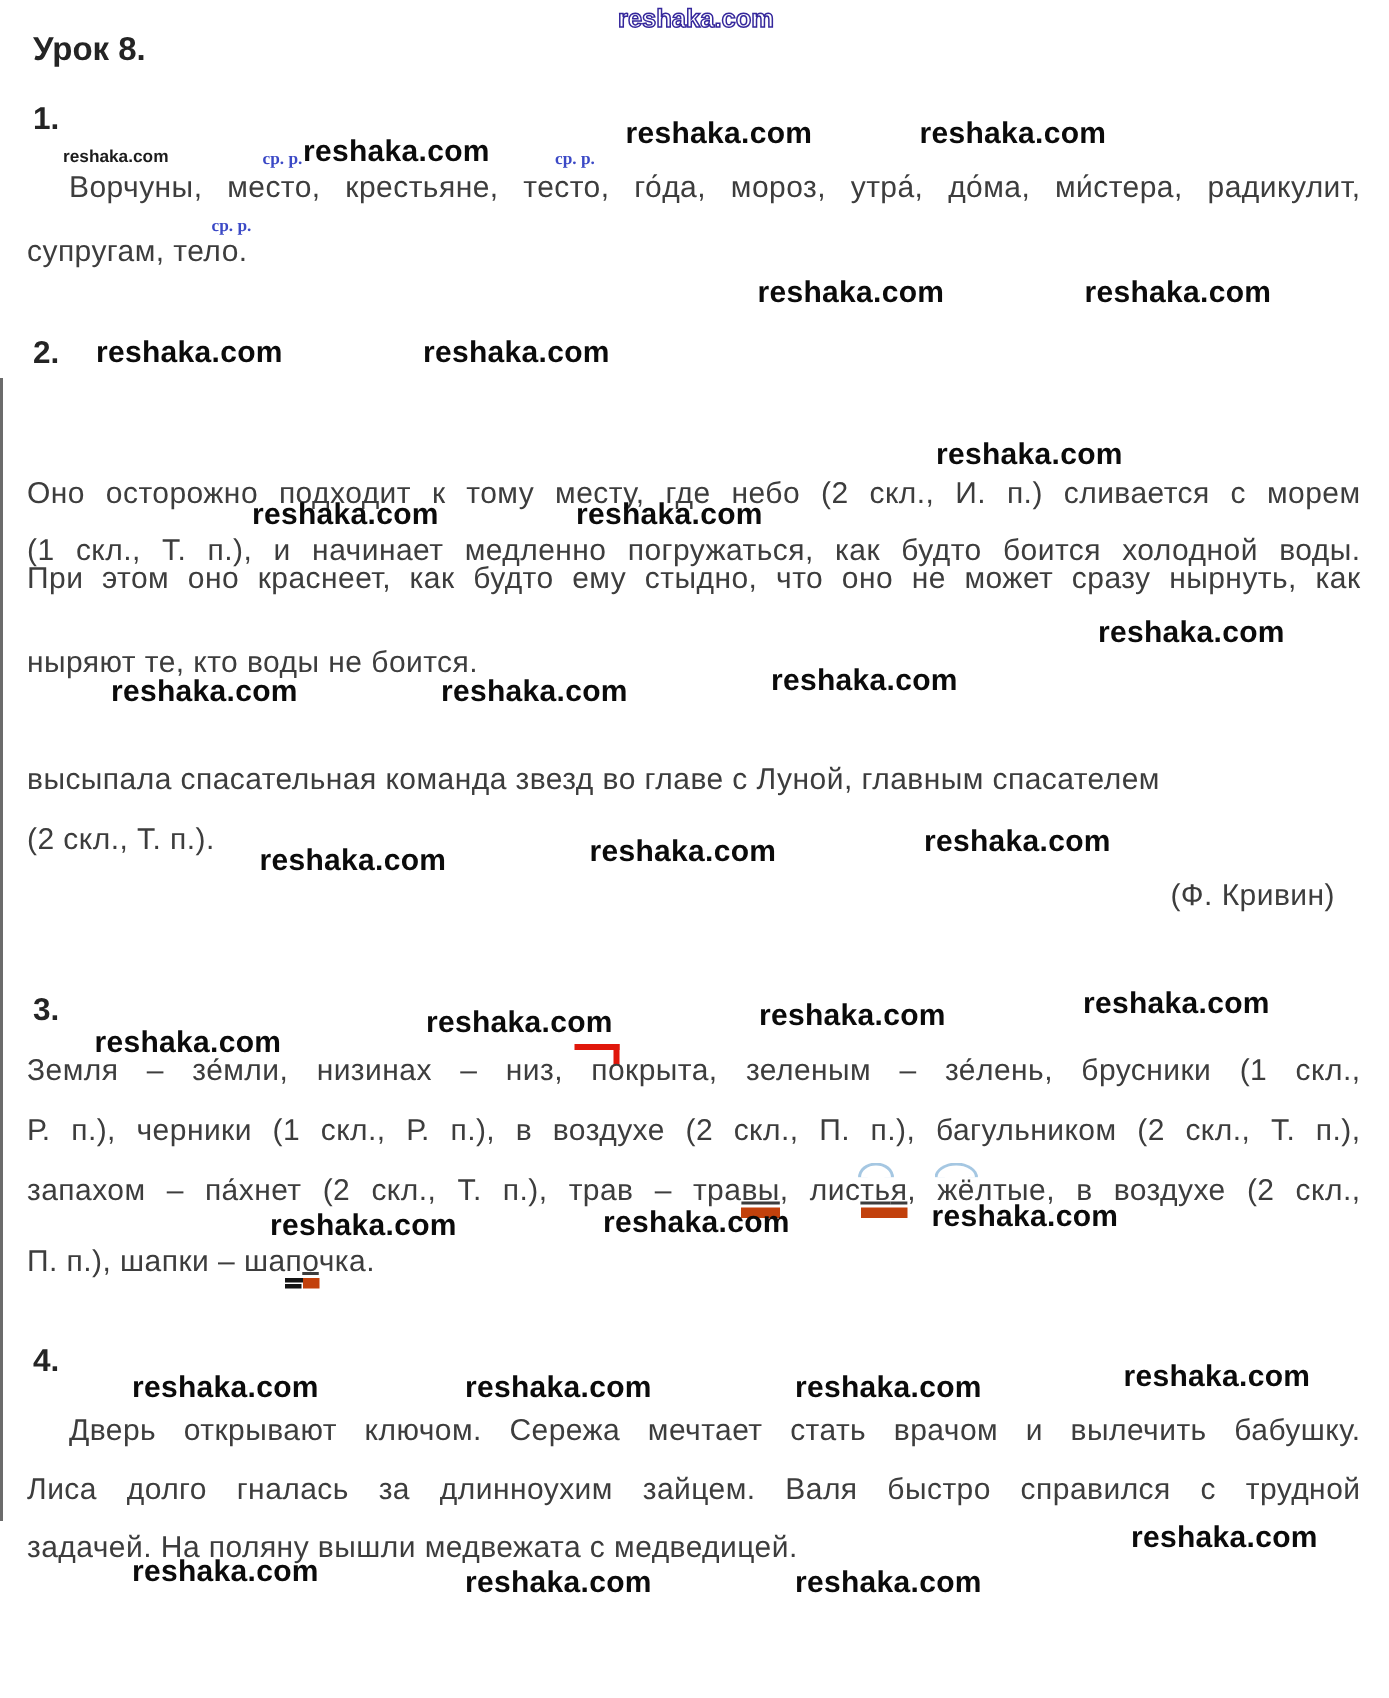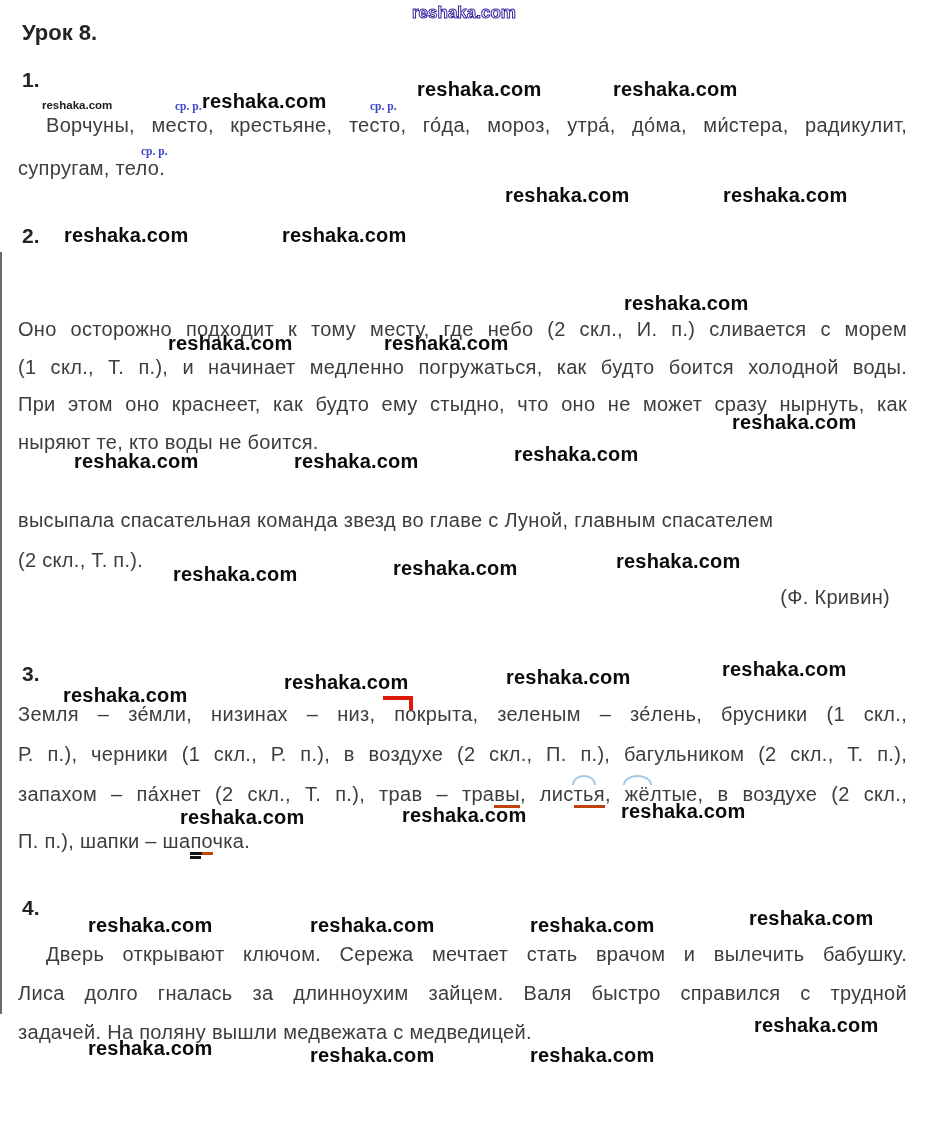--- a/index.html
+++ b/index.html
@@ -28,21 +28,21 @@
   .wm-small{
     position:absolute;font-size:11.5px;font-weight:700;color:#1c1c1c;white-space:nowrap;
   }
   .wm-outline{
     position:absolute;font-size:17px;font-weight:700;white-space:nowrap;
     color:rgba(255,255,255,0.05);-webkit-text-stroke:1px #35279c;
   }
   .annot{
     position:absolute;font-size:11.5px;font-weight:600;color:#3b49c6;white-space:nowrap;font-family:Liberation Serif, serif;
   }
-  .u1{border-bottom:3px solid #c2410c;padding-bottom:0px;}
+  .u1{border-bottom:7px solid #c2410c;padding-bottom:0px;text-decoration:underline;}
   .u2{position:relative;border-bottom:3px solid #141414;}
   .u2::after{
     content:"";position:absolute;left:0;right:1px;bottom:-7px;height:3px;background:#141414;
   }
   .arc{position:relative;}
   .arc::before{
     content:"";position:absolute;left:-2px;right:-2px;top:-8px;height:8px;
     border:2px solid #a5c7e2;border-bottom:none;
     border-radius:50% 50% 0 0 / 100% 100% 0 0;
   }
@@ -81,21 +81,21 @@
 
   <div class="secnum" style="top:224px">2.</div>
   <span class="wm" style="left:64px;top:224px">reshaka.com</span>
   <span class="wm" style="left:282px;top:224px">reshaka.com</span>
 
   <span class="wm" style="left:624px;top:292px">reshaka.com</span>
   <div class="line just" style="top:316px">Оно осторожно подходит к тому месту, где небо (2 скл., И. п.) сливается с морем</div>
   <span class="wm" style="left:168px;top:332px">reshaka.com</span>
   <span class="wm" style="left:384px;top:332px">reshaka.com</span>
   <div class="line just" style="top:354px">(1 скл., Т. п.), и начинает медленно погружаться, как будто боится холодной воды.</div>
-  <div class="line just" style="top:391px">При этом оно краснеет, как будто ему стыдно, что оно не может сразу нырнуть, как</div>
+  <div class="line just" style="top:373px">При этом оно краснеет, как будто ему стыдно, что оно не может сразу нырнуть, как</div>
   <span class="wm" style="left:732px;top:411px">reshaka.com</span>
   <div class="line" style="top:429px">ныряют те, кто воды не боится.</div>
   <span class="wm" style="left:74px;top:450px">reshaka.com</span>
   <span class="wm" style="left:294px;top:450px">reshaka.com</span>
   <span class="wm" style="left:514px;top:443px">reshaka.com</span>
   <div class="line" style="top:507px">высыпала спасательная команда звезд во главе с Луной, главным спасателем</div>
   <div class="line" style="top:547px">(2 скл., Т. п.).</div>
   <span class="wm" style="left:173px;top:563px">reshaka.com</span>
   <span class="wm" style="left:393px;top:557px">reshaka.com</span>
   <span class="wm" style="left:616px;top:550px">reshaka.com</span>

